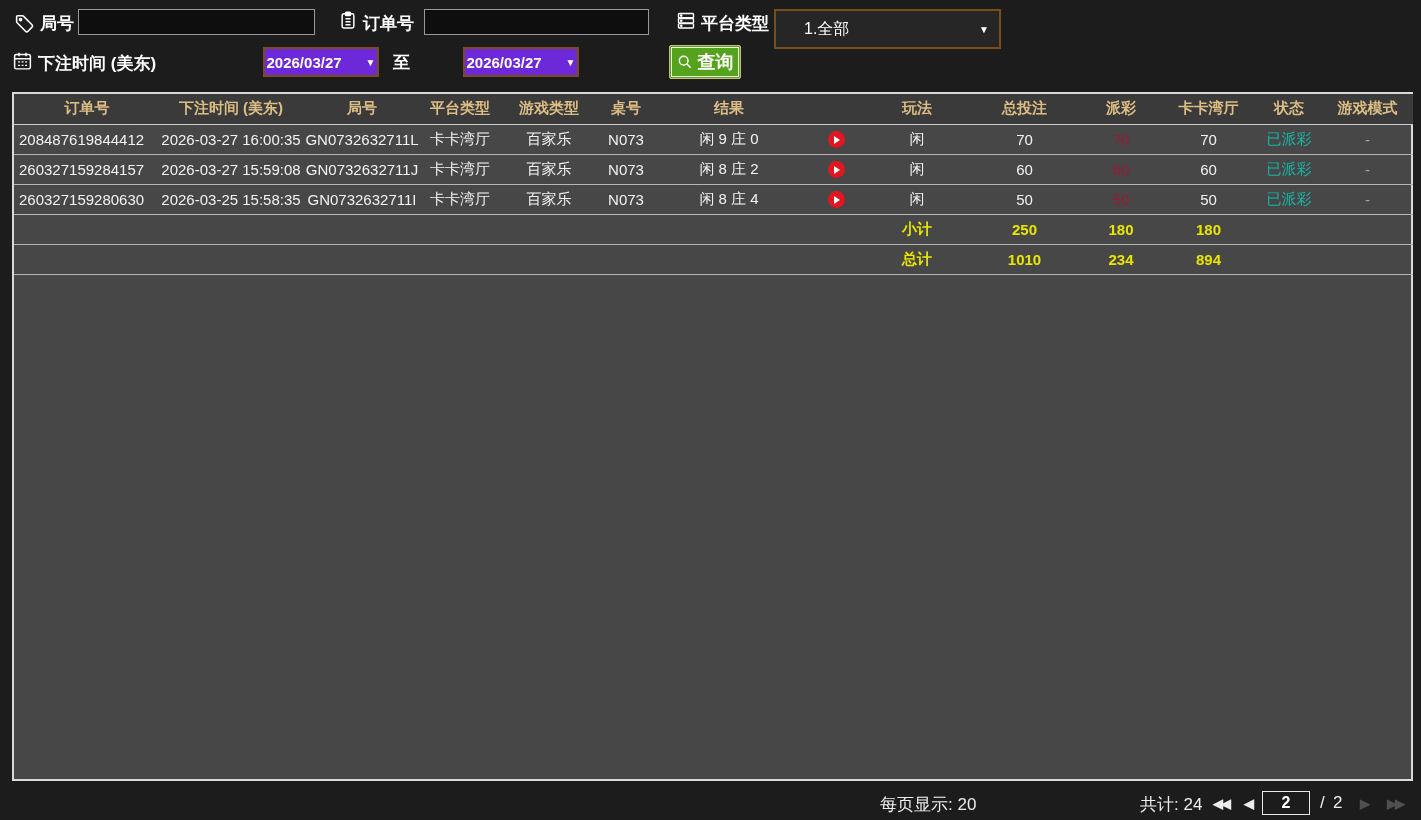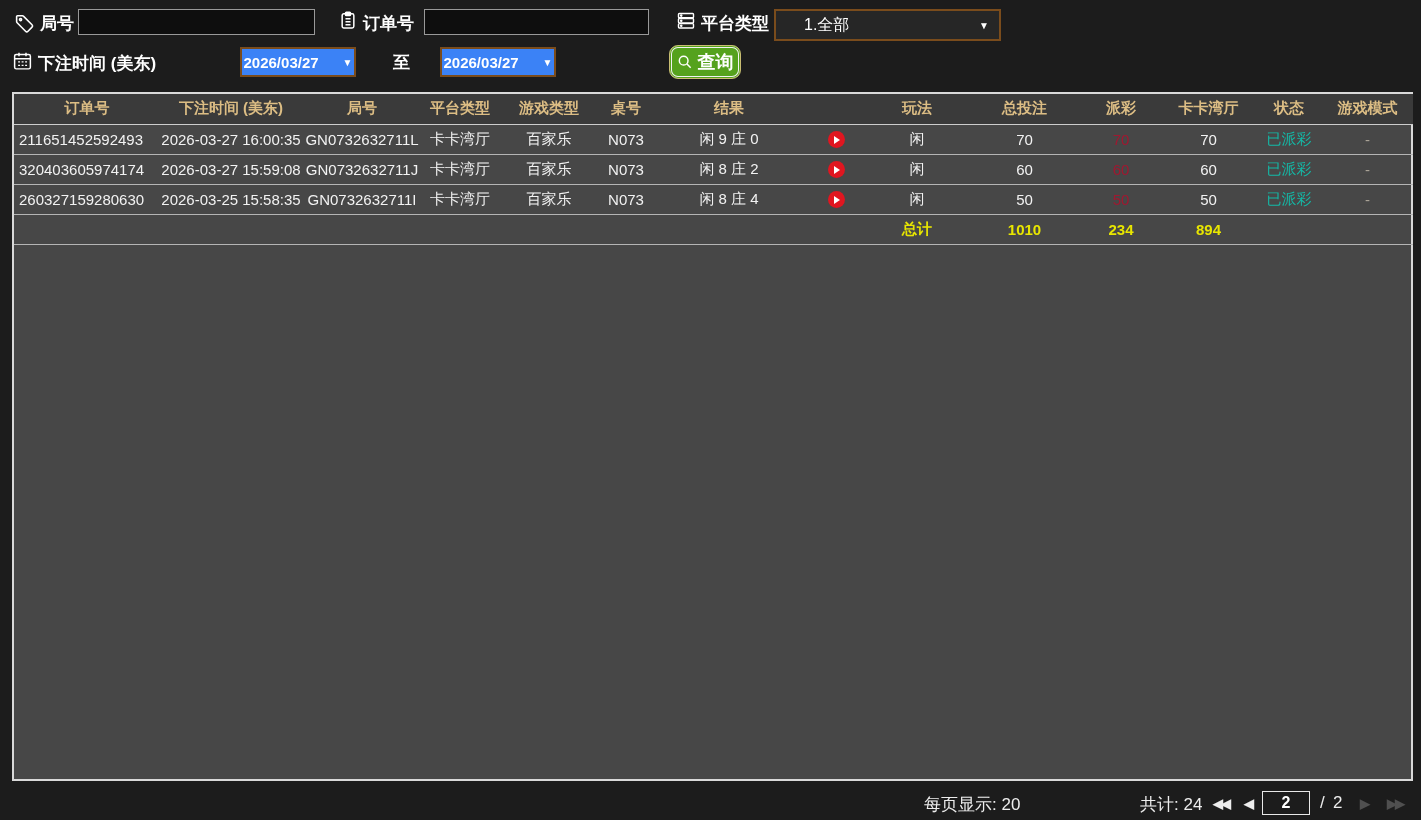--- a/index.html
+++ b/index.html
@@ -15,26 +15,26 @@
 
   .text-input {
     background:#0e0e0e; border:1px solid #999999; color:#ffffff;
     font-size:15px; padding:0 6px; font-family:"Liberation Sans", sans-serif;
   }
   .sel {
     display:flex; align-items:center; cursor:pointer;
     border:2px solid #7a4c1c; color:#ffffff; white-space:nowrap;
   }
   .sel-platform { background:#262626; padding:0 10px; font-size:16px; justify-content:space-between; }
-  .sel-date { background:#3b82f6; justify-content:center; font-weight:bold; font-size:15px; gap:24px; }
+  .sel-date { background:#6d28d9; justify-content:center; font-weight:bold; font-size:15px; gap:24px;margin-left:23px; }
   .dd-arrow { font-size:10px; color:#ffffff; }
 
   .btn-search {
     display:flex; align-items:center; justify-content:center; gap:5px;
-    background:#55a21d; border:1px solid #c9bd72; border-radius:9px;
+    background:#55a21d; border:1px solid #c9bd72; border-radius:2px;
     box-shadow: inset 0 0 0 1px #55a21d, inset 0 0 0 2px #f2f2f2;
     color:#ffffff; font-weight:bold; font-size:18px; cursor:pointer;
   }
 
   .table-wrap {
     left:12px; top:92px; width:1401px; height:689px;
     background:#474747; border:2px solid #d9d9d9;
   }
   table { width:100%; border-collapse:collapse; table-layout:fixed; }
   th {
@@ -97,21 +97,21 @@
   <svg width="20" height="21" viewBox="0 0 24 24" fill="none" stroke="#ffffff" stroke-width="1.7">
     <rect x="3" y="3.5" width="18" height="5.2" rx="1"></rect>
     <rect x="3" y="9.6" width="18" height="5.2" rx="1"></rect>
     <rect x="3" y="15.7" width="18" height="5.2" rx="1"></rect>
     <circle cx="6.3" cy="6.1" r="0.7" fill="#ffffff"></circle>
     <circle cx="6.3" cy="12.2" r="0.7" fill="#ffffff"></circle>
     <circle cx="6.3" cy="18.3" r="0.7" fill="#ffffff"></circle>
   </svg>
 </span>
 <span class="abs flabel" style="left:701px; top:12px;">平台类型</span>
-<div class="abs sel sel-platform" style="left:774px; top:9px; width:227px; height:32px;padding-left:28px;">
+<div class="abs sel sel-platform" style="left:774px; top:9px; width:227px; height:40px;padding-left:28px;">
   <span>1.全部</span>
   <span class="dd-arrow">▼</span>
 </div>
 
 <span class="abs ficon" style="left:12px; top:50px;">
   <svg width="21" height="22" viewBox="0 0 24 24" fill="none" stroke="#ffffff" stroke-width="1.7">
     <rect x="3" y="4.5" width="18" height="16.5" rx="2"></rect>
     <path d="M3 9.5h18M8 2.5v4M16 2.5v4"></path>
     <path d="M7 13h2.2M11 13h2.2M15 13h2.2M7 17h2.2M11 17h2.2M15 17h2.2"></path>
   </svg>
@@ -167,39 +167,39 @@
         <th>玩法</th>
         <th>总投注</th>
         <th>派彩</th>
         <th>卡卡湾厅</th>
         <th>状态</th>
         <th>游戏模式</th>
       </tr>
     </thead>
     <tbody>
       <tr>
-        <td class="left">211651452592493</td>
+        <td class="left">208487619844412</td>
         <td>2026-03-27 16:00:35</td>
         <td>GN0732632711L</td>
         <td>卡卡湾厅</td>
         <td>百家乐</td>
         <td>N073</td>
         <td>闲 9 庄 0</td>
         <td><span class="play-btn">
               <span class="play-tri"></span>
             </span></td>
         <td>闲</td>
         <td>70</td>
         <td class="num-red">70</td>
         <td>70</td>
         <td class="status-green">已派彩</td>
         <td class="dash">-</td>
       </tr>
       <tr>
-        <td class="left">320403605974174</td>
+        <td class="left">260327159284157</td>
         <td>2026-03-27 15:59:08</td>
         <td>GN0732632711J</td>
         <td>卡卡湾厅</td>
         <td>百家乐</td>
         <td>N073</td>
         <td>闲 8 庄 2</td>
         <td><span class="play-btn">
               <span class="play-tri"></span>
             </span></td>
         <td>闲</td>
@@ -222,33 +222,42 @@
             </span></td>
         <td>闲</td>
         <td>50</td>
         <td class="num-red">50</td>
         <td>50</td>
         <td class="status-green">已派彩</td>
         <td class="dash">-</td>
       </tr>
       <tr class="sum-row">
         <td colspan="8"></td>
+        <td>小计</td>
+        <td>250</td>
+        <td>180</td>
+        <td>180</td>
+        <td></td>
+        <td></td>
+      </tr>
+      <tr class="sum-row">
+        <td colspan="8"></td>
         <td>总计</td>
         <td>1010</td>
         <td>234</td>
         <td>894</td>
         <td></td>
         <td></td>
       </tr>
     </tbody>
   </table>
 </div>
 
 <div>
-  <span class="abs pg" style="left:924px; top:793px;">
+  <span class="abs pg" style="left:880px; top:793px;">
     <span>每页显示:</span>
     <span>20</span>
   </span>
   <span class="abs pg" style="left:1140px; top:793px;">
     <span>共计:</span>
     <span>24</span>
   </span>
   <span class="abs pg-btn" style="left:1213px; top:796px;">◀◀</span>
   <span class="abs pg-btn" style="left:1244px; top:796px;">◀</span>
   <input class="abs pg-input" style="left: 1262px; top: 791px;" value="2">

